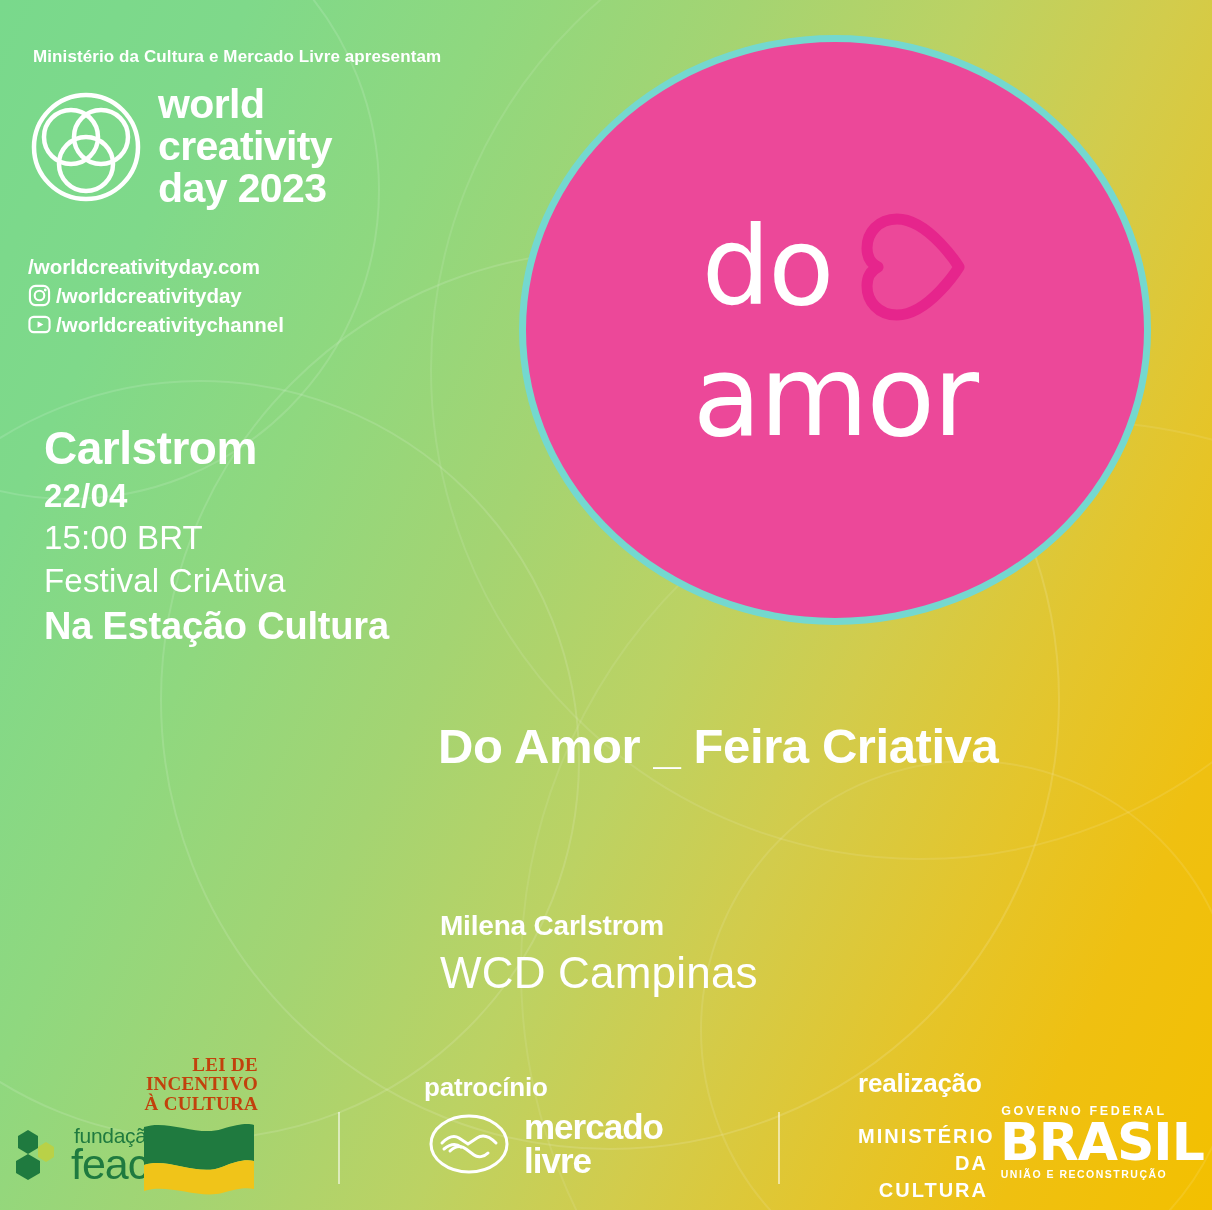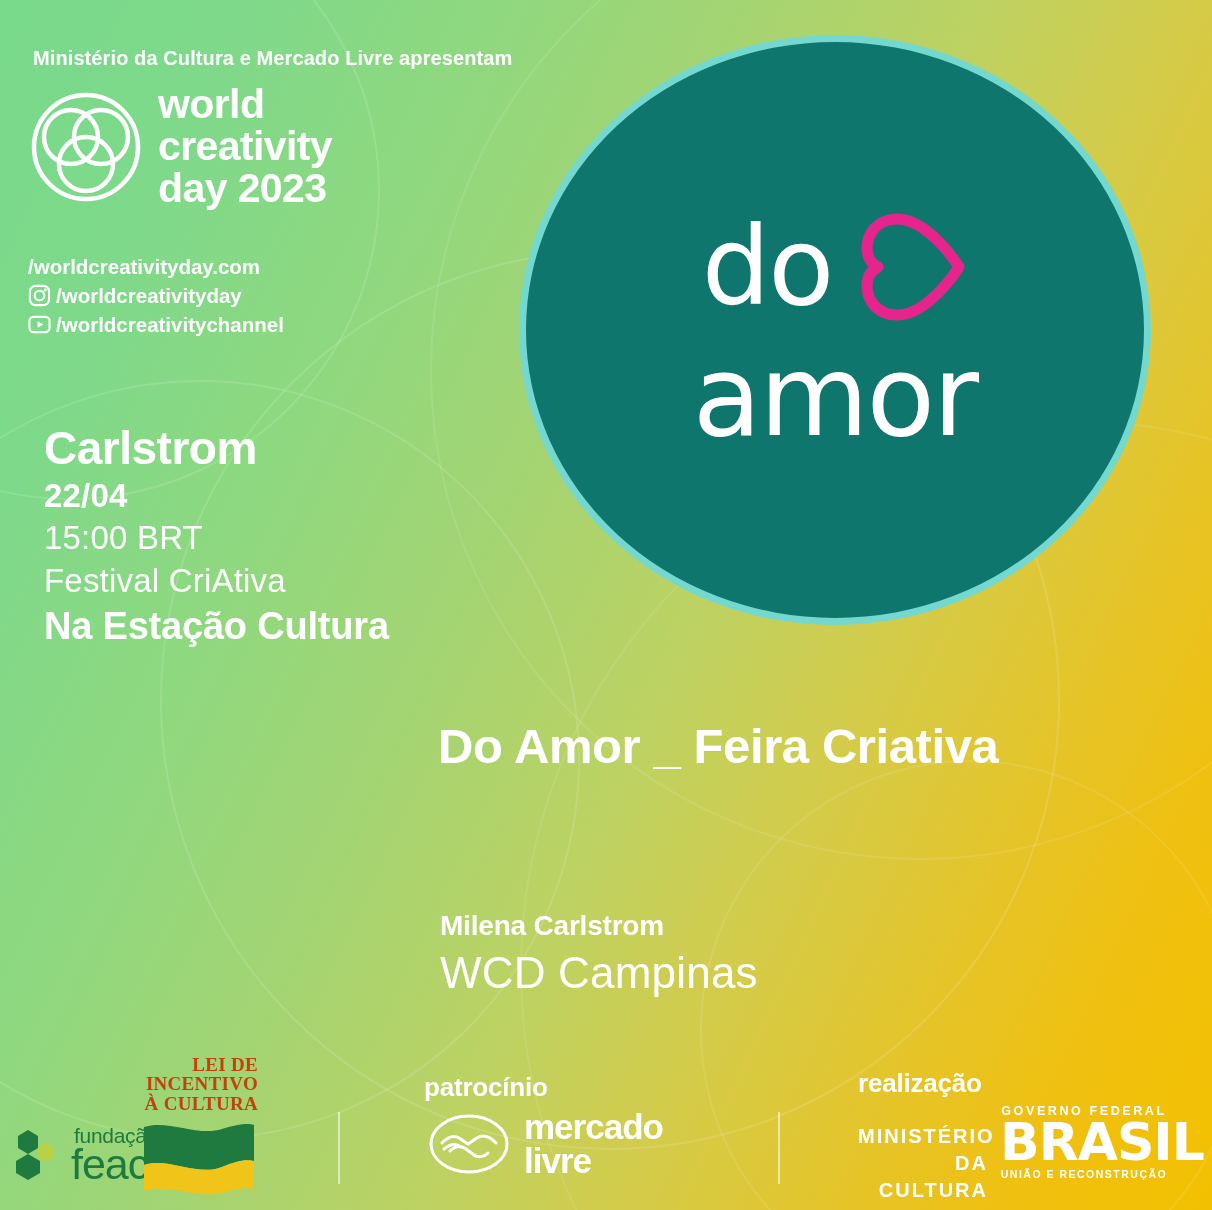--- a/index.html
+++ b/index.html
@@ -26,21 +26,21 @@
   .wm1 { width:760px; height:760px; left:-180px;  top:380px; }
   .wm2 { width:900px; height:900px; left:160px;   top:250px; }
   .wm3 { width:980px; height:980px; left:430px;   top:-120px; border-color:rgba(255,255,255,.10); }
   .wm4 { width:620px; height:620px; left:-240px;  top:-120px; }
   .wm5 { width:1100px;height:1100px;left:520px;   top:420px; border-color:rgba(255,255,255,.09); }
   .wm6 { width:540px; height:540px; left:700px;   top:760px; border-color:rgba(255,255,255,.10); }
 
   
   .presenter {
     position:absolute; left:33px; top:47px;
-    font-size:20px; font-weight:bold; color:#ffffff; letter-spacing:.1px;
+    font-size:17px; font-weight:bold; color:#ffffff; letter-spacing:.1px;
   }
 
   .wcd-lockup { position:absolute; left:30px; top:84px; display:flex; align-items:center; gap:16px; }
   .wcd-mark { width:112px; height:112px; flex:0 0 112px; }
   .wcd-words {
     color:#ffffff; font-weight:bold; font-size:41px; line-height:1.02;
     letter-spacing:-.6px;
   }
   .wcd-words span { display:block; }
 
@@ -53,21 +53,21 @@
   .event { position:absolute; left:44px; top:423px; color:#fff; }
   .event .l1 { font-size:46px; font-weight:bold; letter-spacing:-.5px; line-height:1.12; }
   .event .l2 { font-size:33px; font-weight:bold; letter-spacing:.2px; line-height:1.3; }
   .event .l3 { font-size:33px; font-weight:300; letter-spacing:.2px; line-height:1.3; }
   .event .l4 { font-size:33px; font-weight:300; letter-spacing:.2px; line-height:1.3; }
   .event .l5 { font-size:38px; font-weight:bold; letter-spacing:-.2px; line-height:1.25; }
 
   
   .amor-circle {
     position:absolute; left:519px; top:35px; width:632px; height:590px;
-    border-radius:50%; background:#0f766e; border:7px solid #74d8cf;
+    border-radius:50%; background:#ec4899; border:7px solid #74d8cf;
     display:flex; flex-direction:column; align-items:center; justify-content:center;
   }
   .amor-row { display:flex; align-items:center; justify-content:center; gap:18px; margin-left:10px; }
   .amor-do {
     color:#fff; font-size:108px; font-weight:400; letter-spacing:-2px; line-height:1;
     font-family:"DejaVu Sans", sans-serif;
   }
   .amor-heart { width:128px; height:118px; }
   .amor-amor {
     color:#fff; font-size:112px; font-weight:400; letter-spacing:-2px; line-height:1;

